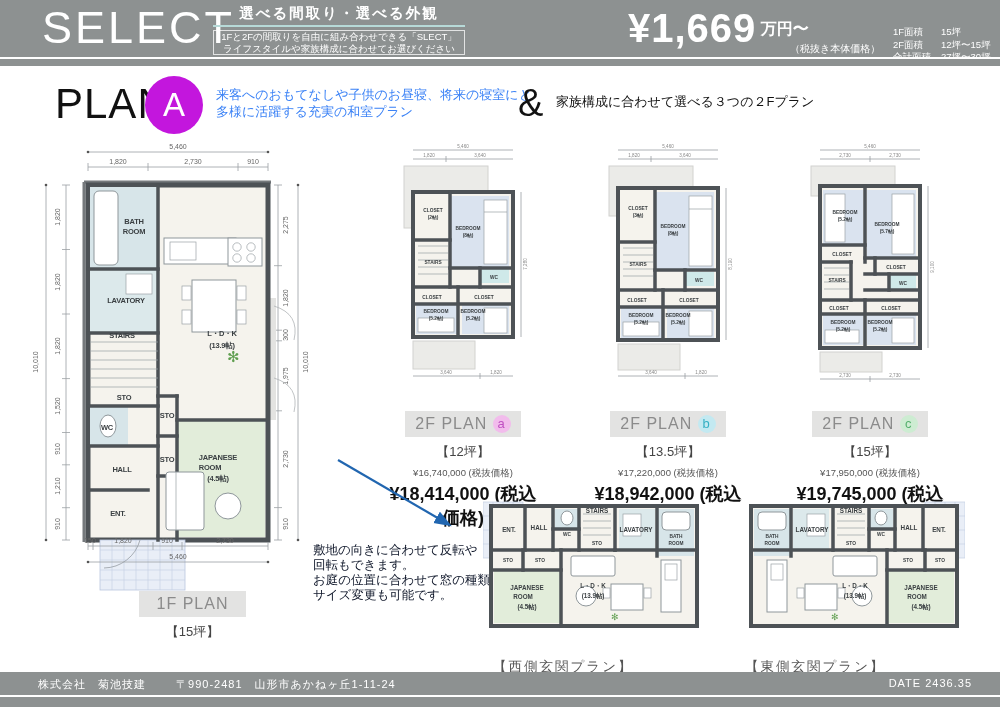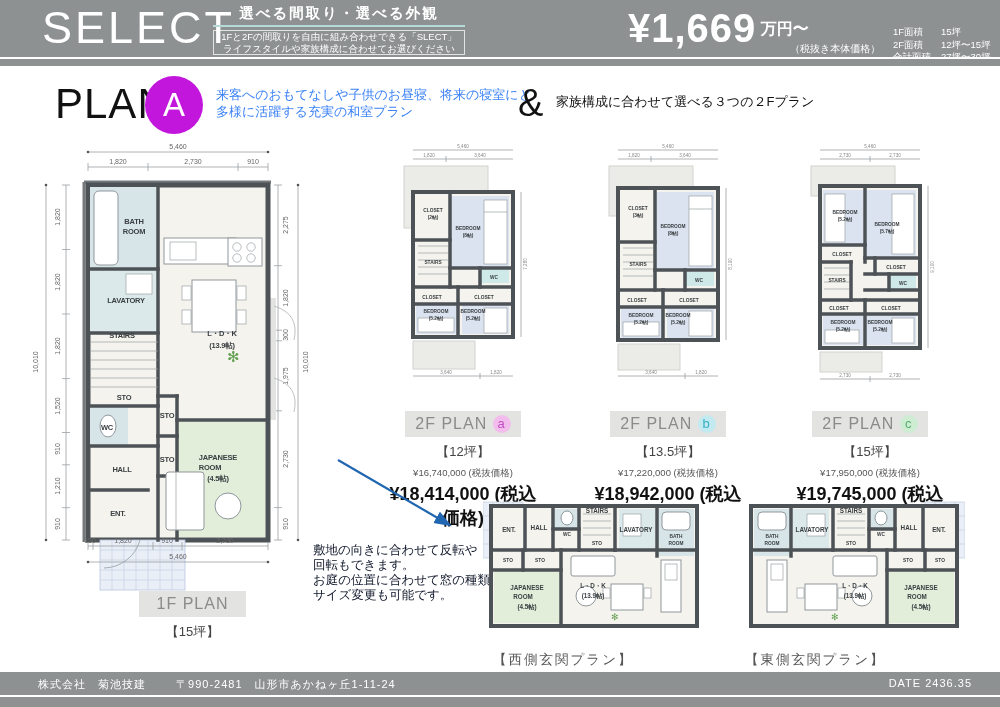--- a/index.html
+++ b/index.html
@@ -56,21 +56,21 @@
   .f1boxwrap{position:absolute;left:120px;top:591px;width:145px;text-align:center;}
   .f1box{display:inline-block;background:#e3e3e2;color:#8b8b8b;font-size:16px;letter-spacing:1px;padding:4px 18px;}
 
   
   .note{position:absolute;left:313px;top:543px;font-size:12.5px;color:#0f172a;line-height:15px;}
   .arrowsvg{position:absolute;left:330px;top:448px;}
 
   
   .bwrap{position:absolute;top:500px;width:235px;}
   #west{left:483px;} #east{left:735px;}
-  .caption{font-size:13.5px;color:#555;letter-spacing:2px;margin-top:7px;margin-left:10px;}
+  .caption{font-size:13.5px;color:#555;letter-spacing:2px;margin-top:14px;margin-left:10px;}
 
   
   .footbar{position:absolute;left:0;top:672px;width:1000px;height:23px;background:#8d9191;color:#fff;}
   .footline{position:absolute;left:0;top:695px;width:1000px;height:2px;background:#fff;}
   .footbot{position:absolute;left:0;top:697px;width:1000px;height:10px;background:#8d9191;}
   .foot-l{position:absolute;left:38px;top:5px;font-size:11px;letter-spacing:1px;white-space:nowrap;}
   .foot-l span{margin-right:26px;}
   .foot-r{position:absolute;right:28px;top:5px;font-size:11px;letter-spacing:1px;}
 </style>
 </head>

